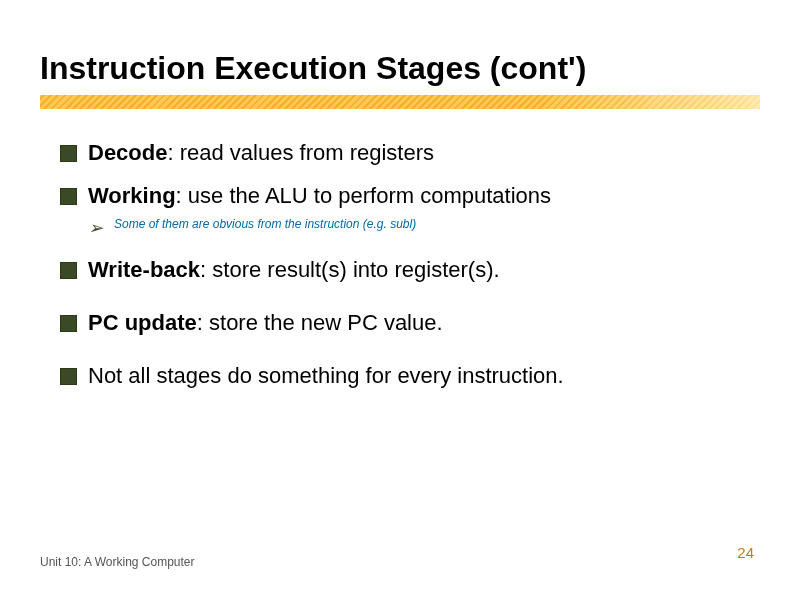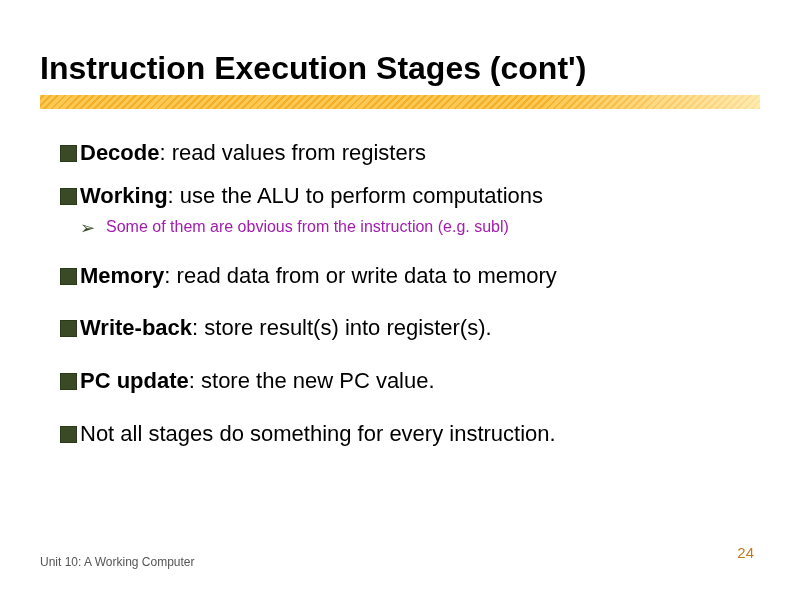--- a/index.html
+++ b/index.html
@@ -28,21 +28,21 @@
     background:
       linear-gradient(90deg, rgba(255,255,255,0) 0%, rgba(255,255,255,0) 70%, rgba(255,255,255,0.5) 100%),
       repeating-linear-gradient(-45deg, #e8a828 0 2px, #f0c050 2px 5px);
     filter: brightness(1.05);
     margin-bottom: 30px;
   }
   .content { padding-left: 20px; }
   ul.main { list-style: none; }
   ul.main > li {
     position: relative;
-    padding-left: 20px;
+    padding-left: 28px;
     font-size: 22px;
     color: #000;
     margin-bottom: 14px;
     line-height: 1.3;
   }
   ul.main > li::before {
     content: "";
     position: absolute;
     left: 0;
     top: 6px;
@@ -50,24 +50,25 @@
     height: 15px;
     background: #3a4a26;
     border: 1px solid #2a3a18;
   }
   ul.main > li.gap-after { margin-bottom: 24px; }
   ul.main > li .bold { font-weight: bold; }
   ul.sub { list-style: none; margin-top: 6px; }
   ul.sub > li {
     position: relative;
     padding-left: 26px;
-    font-size: 16px;
-    color: #a21caf;
+    font-size: 12px;
+    color: #0369a1;
     margin-bottom: 4px;
     line-height: 1.35;
+    font-style: italic;
   }
   ul.sub > li::before {
     content: "➢";
     position: absolute;
     left: 0;
     top: 0;
     font-size: 18px;
     color: #3a4a26;
   }
   .footer-left {
@@ -97,23 +98,20 @@
     <li>
       <span class="bold">Decode</span><span>: read values from registers</span>
     </li>
     <li class="gap-after">
       <span class="bold">Working</span><span>: use the ALU to perform computations</span>
       <ul class="sub">
         <li>Some of them are obvious from the instruction (e.g. subl)</li>
       </ul>
     </li>
     <li class="gap-after">
-      <span class="bold">Memory</span><span>: read data from or write data to memory</span>
-    </li>
-    <li class="gap-after">
       <span class="bold">Write-back</span><span>: store result(s) into register(s).</span>
     </li>
     <li class="gap-after">
       <span class="bold">PC update</span><span>: store the new PC value.</span>
     </li>
     <li>
       <span>Not all stages do something for every instruction.</span>
     </li>
   </ul>
 </div>

